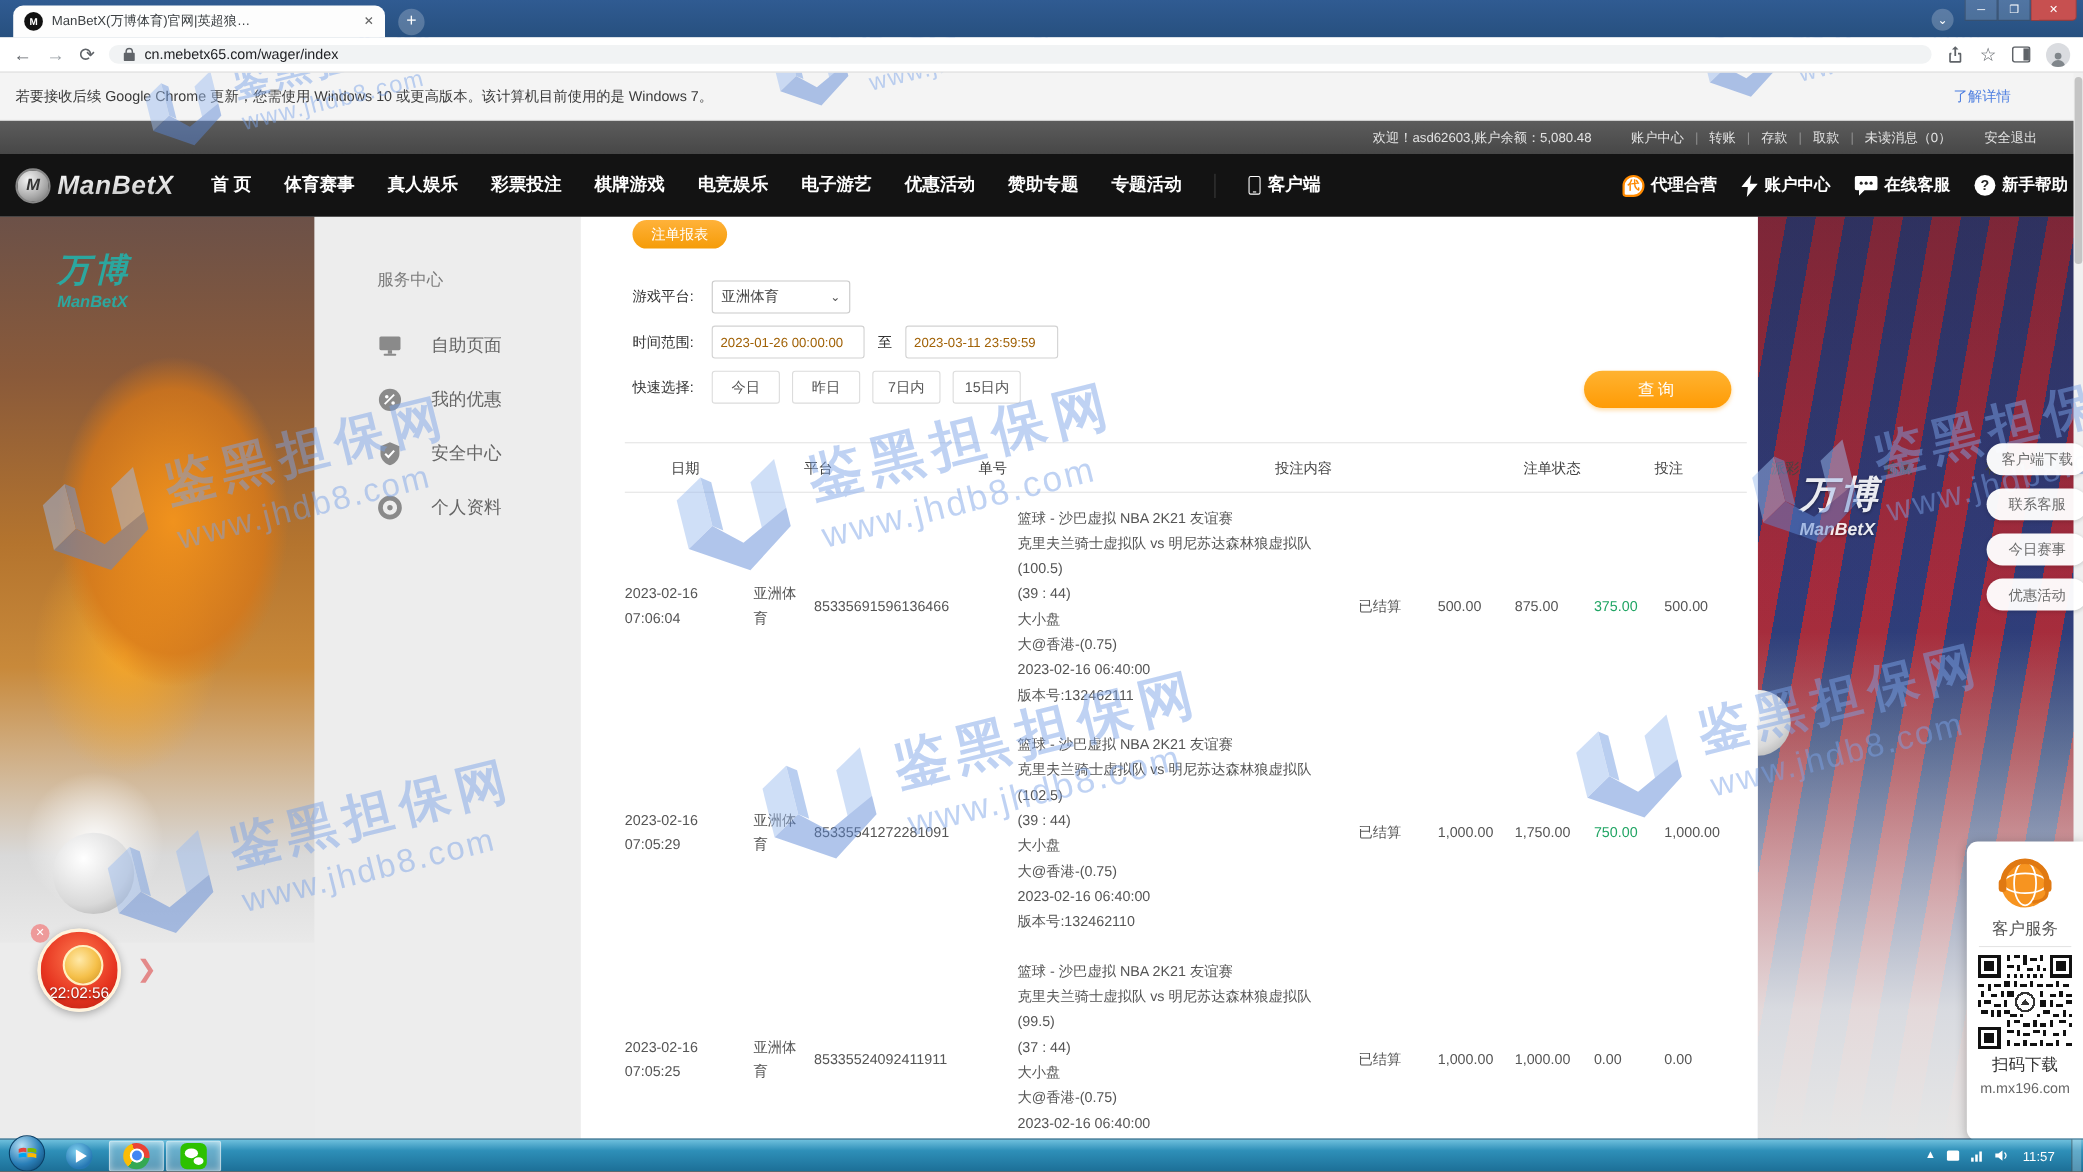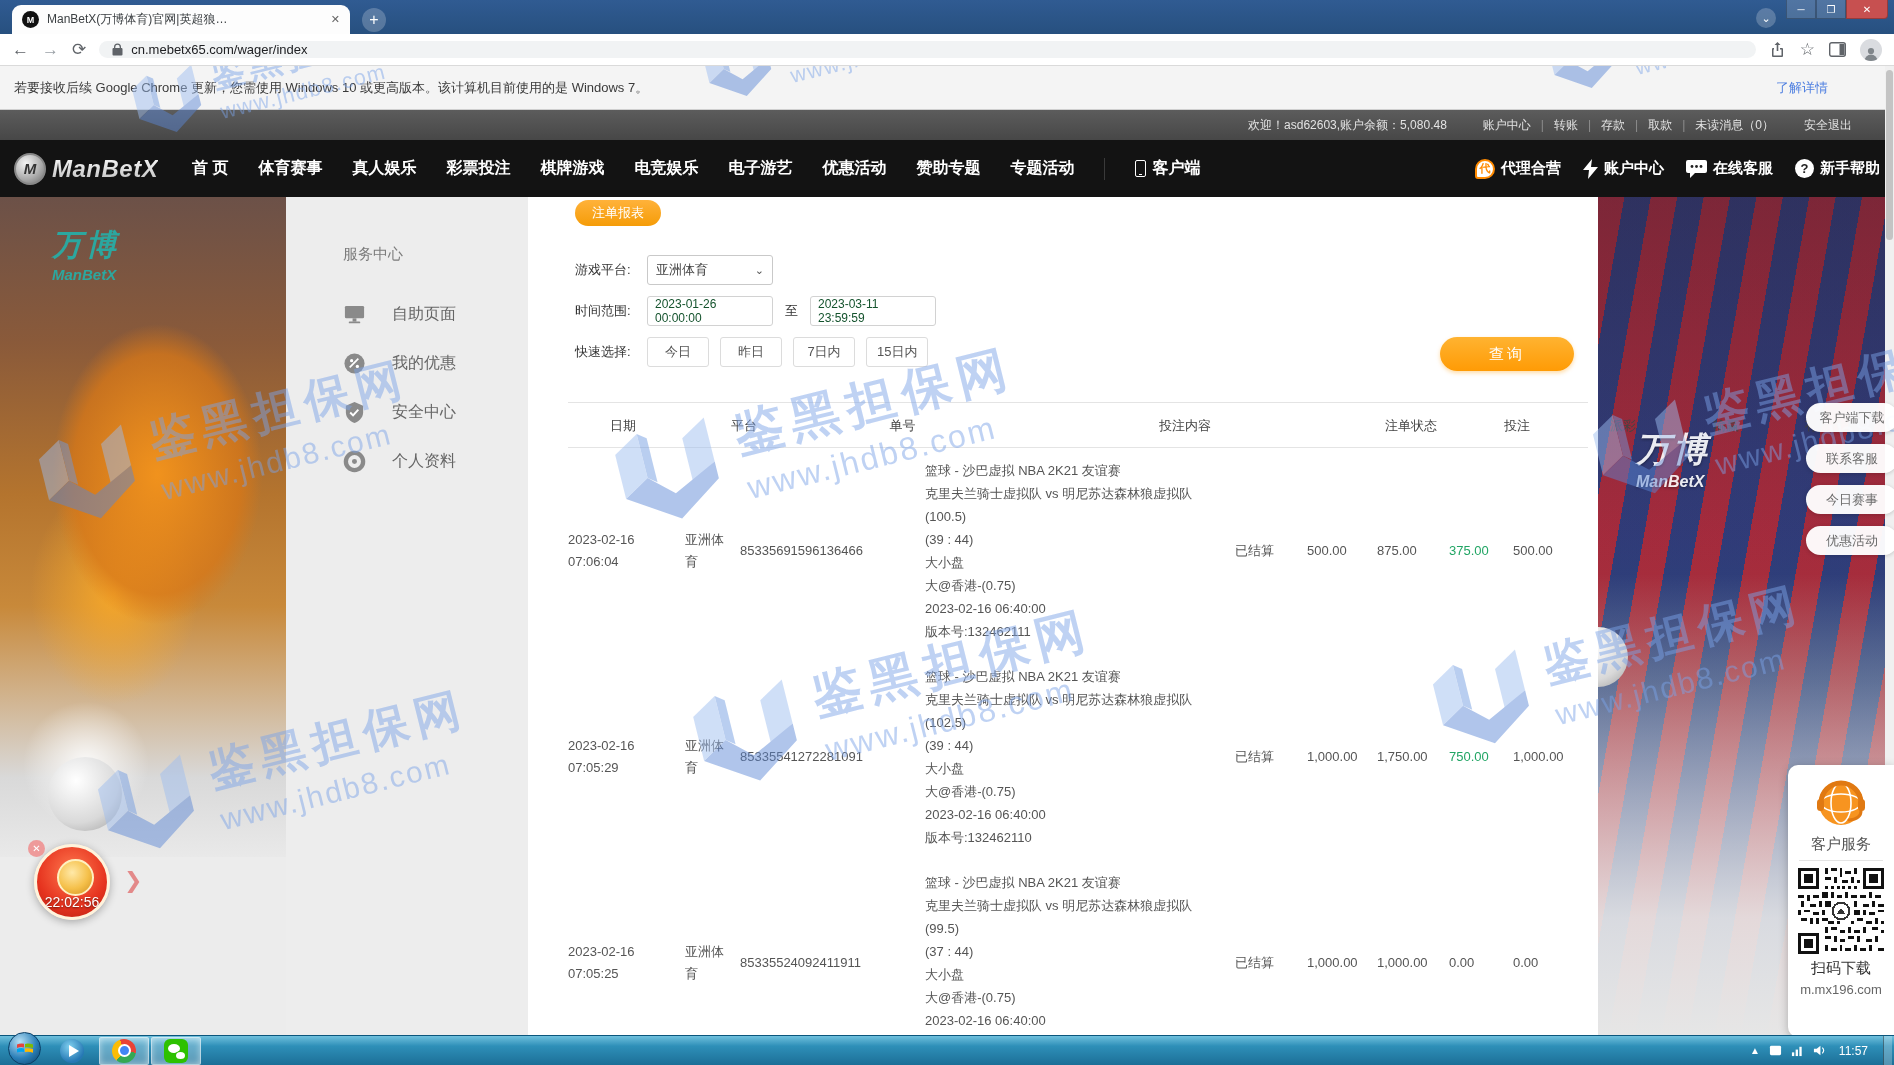--- a/index.html
+++ b/index.html
@@ -120,22 +120,22 @@
   .report-pill { position:absolute; left:47px; top:3px; height:26px; padding:0 17px;
     background:linear-gradient(#ffb23a,#f59c08); border-radius:14px; color:#fff; font-size:13px;
     display:flex; align-items:center; }
   .filters { position:absolute; left:47px; top:58px; }
   .frow { display:flex; align-items:center; height:30px; margin-bottom:11px; }
   .flabel { width:72px; font-size:13px; color:#333; }
   .select { width:126px; height:30px; border:1px solid #c9c9c9; border-radius:3px; background:#fff;
     display:flex; align-items:center; justify-content:space-between; padding:0 8px;
     font-size:13px; color:#444; }
   .select .car { font-size:11px; color:#555; }
-  .dinput { width:126px; height:30px; border:1px solid #d2d2d2; border-radius:3px; background:#fff;
-    display:flex; align-items:center; padding:0 7px; font-size:12px; color:#14532d; }
+  .dinput { width:139px; height:30px; border:1px solid #d2d2d2; border-radius:3px; background:#fff;
+    display:flex; align-items:center; padding:0 7px; font-size:12px; color:#a16207; }
   .to-lab { margin:0 12px; font-size:13px; color:#333; }
   .qbtn { min-width:62px; height:30px; border:1px solid #dcdcdc; border-radius:3px; background:#fff;
     color:#555; font-size:13px; display:flex; align-items:center; justify-content:center;
     margin-right:11px; padding:0 10px; }
   .query-btn { position:absolute; left:912px; top:140px; width:134px; height:34px; border-radius:17px;
     background:linear-gradient(#ffb331,#ff9b05); color:#fff; font-size:15px; letter-spacing:3px;
     display:flex; align-items:center; justify-content:center; box-shadow:0 2px 4px rgba(255,155,0,.35); }
 
   
   .btable { position:absolute; left:40px; top:205px; width:1020px; font-size:13px; color:#555; }

